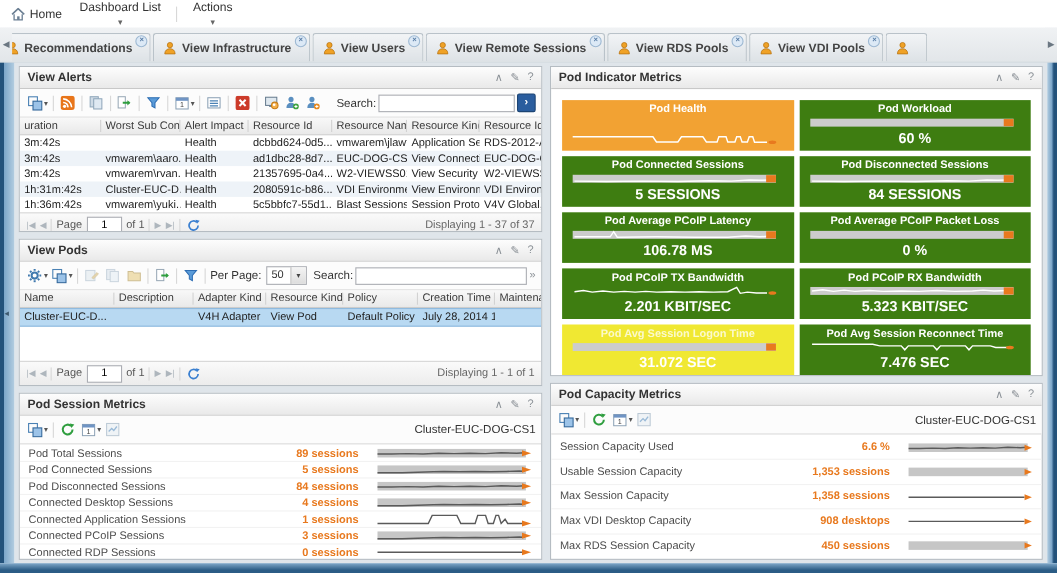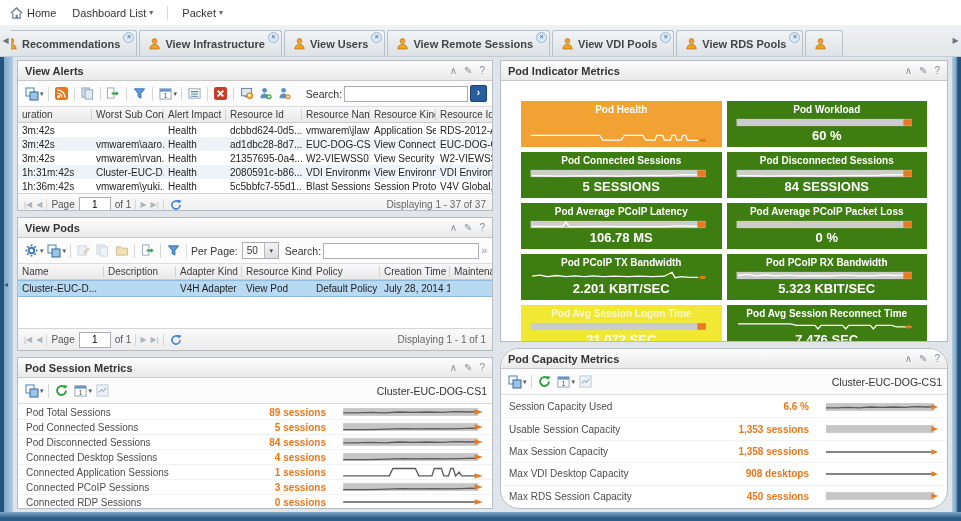--- a/index.html
+++ b/index.html
@@ -2,21 +2,21 @@
 <html><head>
 <meta charset="utf-8">
 <style>
   html,body{margin:0;padding:0;}
   body{width:961px;height:521px;font-family:"Liberation Sans",sans-serif;background:#9fb6c9;overflow:hidden;}
   .app{position:relative;width:961px;height:521px;background:#fff;overflow:hidden;}
 
   
   .menubar{height:25px;display:flex;align-items:center;padding-left:10px;background:#fff;font-size:11px;color:#333;}
   .menu-home{display:flex;align-items:center;gap:4px;font-weight:normal;margin-right:16px;cursor:pointer;}
-  .menu-item{display:flex;align-items:center;gap:3px;margin-right:14px;cursor:pointer;color:#333;}
+  .menu-item{display:flex;align-items:center;gap:3px;margin-right:14px;cursor:pointer;color:#333;flex-direction:column;}
   .caret{font-size:8px;color:#666;}
   .menu-sep{width:1px;height:14px;background:#d8d8d8;margin-right:14px;}
 
   
   .tabbar{position:relative;height:31px;background:linear-gradient(#f0f2f4,#e2e6e9);border-bottom:1px solid #c3ccd3;display:flex;align-items:flex-end;overflow:hidden;}
   .tab-scroll{width:11px;height:100%;display:flex;align-items:center;justify-content:center;font-size:8px;color:#6b7782;flex:0 0 auto;cursor:pointer;z-index:3;background:inherit;}
   .tabs{display:flex;align-items:flex-end;height:100%;overflow:hidden;flex:1;margin-left:-14px;padding-left:14px;}
   .tab{position:relative;display:flex;align-items:center;gap:5px;height:25px;padding:0 16px 0 9px;margin:0 1px;background:linear-gradient(#f2f4f6,#dde2e6);border:1px solid #b9c2c9;border-bottom:none;border-radius:3px 3px 0 0;font-size:11px;font-weight:bold;color:#444;white-space:nowrap;cursor:pointer;}
   .tab.active{background:#fdfdfd;height:27px;z-index:2;color:#222;}
   .tab:first-child{margin-left:-15px;}
@@ -85,21 +85,21 @@
   
   .metrics-body{flex:1;display:flex;flex-direction:column;justify-content:space-around;padding:1px 0;}
   .metric-row{display:flex;align-items:center;padding:0 8px;font-size:10px;color:#4c4c4c;flex:1;border-bottom:1px solid #f2f2f2;}
   .metric-row:last-child{border-bottom:none;}
   .metric-label{width:195px;overflow:hidden;white-space:nowrap;}
   .metric-value{width:105px;text-align:right;font-weight:bold;padding-right:16px;white-space:nowrap;}
   .metric-spark{flex:1;height:14px;}
   .resource-name{margin-left:auto;font-size:10.5px;color:#333;}
 
   
-  .tile-grid{display:grid;grid-template-columns:1fr 1fr;gap:5px;padding:20px;flex:1;}
+  .tile-grid{display:grid;grid-template-columns:1fr 1fr;gap:5px;padding:10px;flex:1;}
   .tile{display:flex;flex-direction:column;justify-content:space-between;padding:3px 8px 4px;cursor:pointer;}
   .tile-title{color:#fff;font-size:10px;font-weight:bold;text-align:center;white-space:nowrap;overflow:hidden;}
   .tile-title.dimmed{opacity:.75;}
   .tile-value{color:#fff;font-size:13px;font-weight:bold;text-align:center;}
   .tile-spark{height:13px;}
 </style>
 </head>
 <body>
 
 <div class="app">
@@ -112,21 +112,21 @@
           <rect x="6" y="8.5" width="2.4" height="3.5" fill="#6b7f93"></rect>
         </svg>
       <span>Home</span>
     </span>
     <span class="menu-item">
       <span>Dashboard List</span>
       <span class="caret">▾</span>
     </span>
     <span class="menu-sep"></span>
     <span class="menu-item">
-      <span>Packet</span>
+      <span>Actions</span>
       <span class="caret">▾</span>
     </span>
   </div>
 
   <div class="tabbar">
     <span class="tab-scroll">◀</span>
     <div class="tabs">
       <div class="tab">
         <svg class="person-icon" width="11" height="12" viewBox="0 0 11 12">
             <circle cx="5.5" cy="3" r="2.4" fill="#F0A226" stroke="#b87413" stroke-width=".7"></circle>
@@ -157,29 +157,29 @@
             <path d="M.8 11 C.8 7.8 3 6.3 5.5 6.3 C8 6.3 10.2 7.8 10.2 11 Z" fill="#F0A226" stroke="#b87413" stroke-width=".7"></path>
           </svg>
         <span>View Remote Sessions</span>
         <span class="tab-close">×</span>
       </div>
       <div class="tab">
         <svg class="person-icon" width="11" height="12" viewBox="0 0 11 12">
             <circle cx="5.5" cy="3" r="2.4" fill="#F0A226" stroke="#b87413" stroke-width=".7"></circle>
             <path d="M.8 11 C.8 7.8 3 6.3 5.5 6.3 C8 6.3 10.2 7.8 10.2 11 Z" fill="#F0A226" stroke="#b87413" stroke-width=".7"></path>
           </svg>
-        <span>View VDI Pools</span>
+        <span>View RDS Pools</span>
         <span class="tab-close">×</span>
       </div>
       <div class="tab">
         <svg class="person-icon" width="11" height="12" viewBox="0 0 11 12">
             <circle cx="5.5" cy="3" r="2.4" fill="#F0A226" stroke="#b87413" stroke-width=".7"></circle>
             <path d="M.8 11 C.8 7.8 3 6.3 5.5 6.3 C8 6.3 10.2 7.8 10.2 11 Z" fill="#F0A226" stroke="#b87413" stroke-width=".7"></path>
           </svg>
-        <span>View RDS Pools</span>
+        <span>View VDI Pools</span>
         <span class="tab-close">×</span>
       </div>
       <div class="tab">
         <svg class="person-icon" width="11" height="12" viewBox="0 0 11 12">
             <circle cx="5.5" cy="3" r="2.4" fill="#F0A226" stroke="#b87413" stroke-width=".7"></circle>
             <path d="M.8 11 C.8 7.8 3 6.3 5.5 6.3 C8 6.3 10.2 7.8 10.2 11 Z" fill="#F0A226" stroke="#b87413" stroke-width=".7"></path>
           </svg>
 
       </div>
 
@@ -685,21 +685,21 @@
               <div class="tile-title">Pod Avg Session Reconnect Time</div>
               <div class="tile-spark"><svg viewBox="0 0 120 18" preserveAspectRatio="none" width="100%" height="100%">
                     <polyline points="2,5.5 36,5.5 40,7.5 52,7.5 54,12.5 56,7.5 70,7.5 72,12.5 74,7.5 88,7.5 90,12.5 92,7.5 102,7.5 105,9.5 112,9.5" fill="none" stroke="#ffffff" stroke-width="1.3" vector-effect="non-scaling-stroke"></polyline>
                     <circle cx="113" cy="9.5" r="2.2" fill="#E8791E"></circle>
                   </svg></div>
               <div class="tile-value">7.476 SEC</div>
             </div>
           </div>
         </div>
 
-        <div class="panel" style="flex:1;border-radius:19px;">
+        <div class="panel" style="flex:1;">
           <div class="panel-header">
             <span>Pod Capacity Metrics</span>
             <span class="panel-tools">
               <span>∧</span>
               <span>✎</span>
               <span>?</span>
             </span>
           </div>
           <div class="toolbar">
             <span class="tbi">

